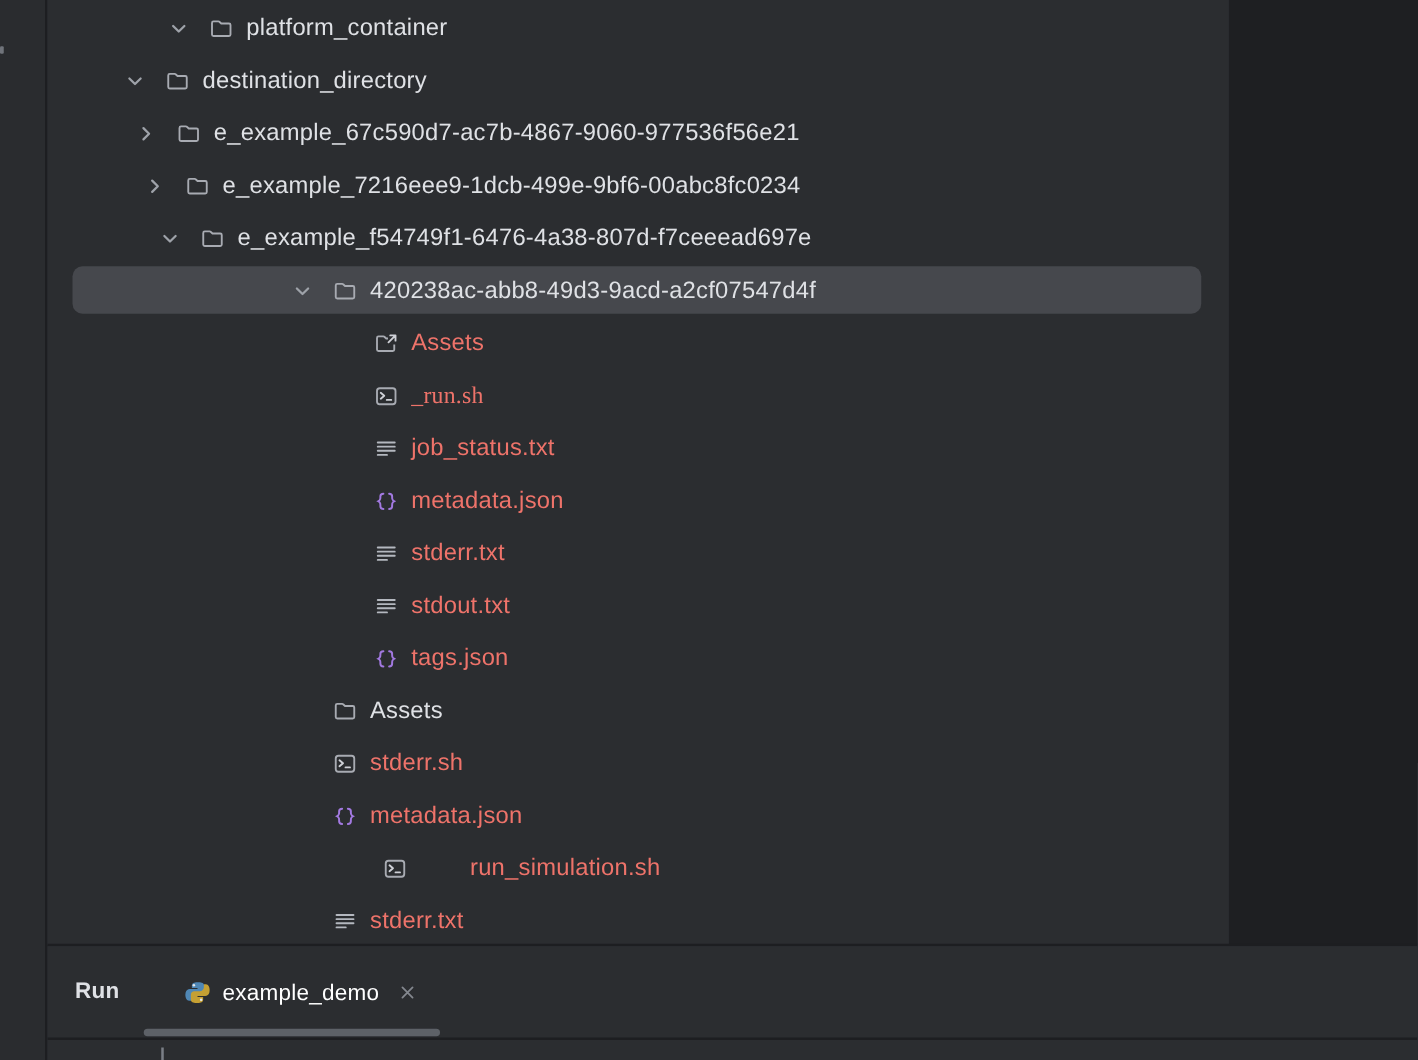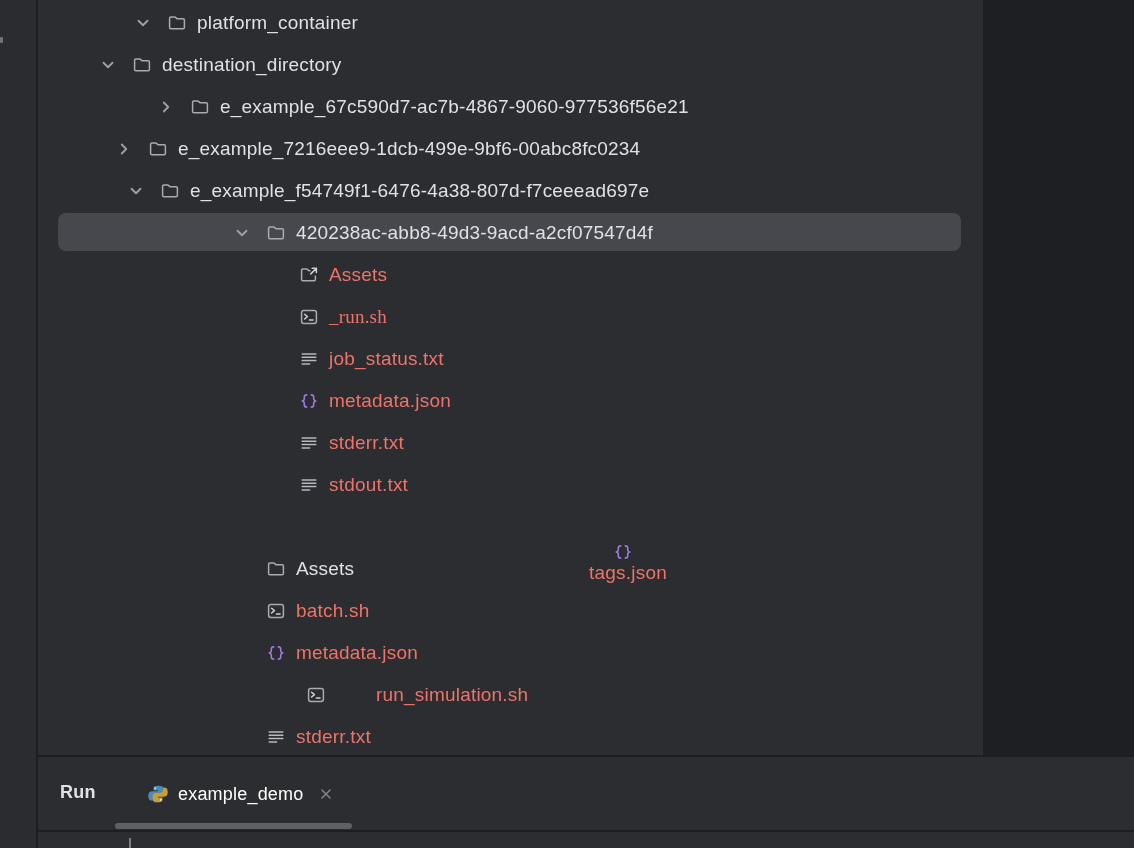--- a/index.html
+++ b/index.html
@@ -75,21 +75,21 @@
             <path d="M5.5 7.75 10 12.25 14.5 7.75" fill="none" stroke="#9ea2a9" stroke-width="1.8" stroke-linecap="round" stroke-linejoin="round"></path>
           </svg>
         </span>
         <span class="row-icon">
           <svg viewBox="0 0 20 20" width="20" height="20">
             <path d="M2.6 5.3c0-.7.5-1.2 1.2-1.2h3.9c.3 0 .6.1.8.3l1.5 1.4h6.2c.7 0 1.2.5 1.2 1.2v7.6c0 .7-.5 1.2-1.2 1.2H3.8c-.7 0-1.2-.5-1.2-1.2z" fill="none" stroke="#a8abb2" stroke-width="1.5"></path>
           </svg>
         </span>
         <span class="row-label">destination_directory</span>
       </div>
-      <div class="row" style="padding-left: 116px;">
+      <div class="row" style="padding-left: 67px;">
         <span class="chevron-slot">
           <svg viewBox="0 0 20 20" width="20" height="20">
             <path d="M7.75 5.5 12.25 10 7.75 14.5" fill="none" stroke="#9ea2a9" stroke-width="1.8" stroke-linecap="round" stroke-linejoin="round"></path>
           </svg>
         </span>
         <span class="row-icon">
           <svg viewBox="0 0 20 20" width="20" height="20">
             <path d="M2.6 5.3c0-.7.5-1.2 1.2-1.2h3.9c.3 0 .6.1.8.3l1.5 1.4h6.2c.7 0 1.2.5 1.2 1.2v7.6c0 .7-.5 1.2-1.2 1.2H3.8c-.7 0-1.2-.5-1.2-1.2z" fill="none" stroke="#a8abb2" stroke-width="1.5"></path>
           </svg>
         </span>
@@ -202,21 +202,21 @@
             <g stroke="#b4b8bf" stroke-width="1.5" stroke-linecap="round" fill="none">
               <path d="M3.2 5h13.6"></path>
               <path d="M3.2 8.3h13.6"></path>
               <path d="M3.2 11.6h13.6"></path>
               <path d="M3.2 14.9h7.4"></path>
             </g>
           </svg>
         </span>
         <span class="row-label red">stdout.txt</span>
       </div>
-      <div class="row" style="padding-left: 225px; flex-direction: column;">
+      <div class="row" style="padding-left: 225px;">
         <span class="chevron-slot"></span>
         <span class="row-icon">
           <svg viewBox="0 0 20 20" width="20" height="20">
             <g fill="none" stroke="#a279e0" stroke-width="1.6" stroke-linecap="round">
               <path d="M7.7 3.9c-1.6 0-2.4.8-2.4 2.1 0 1.2.3 2.4-.7 3.3-.3.3-1 .7-1 .7s.7.4 1 .7c1 .9.7 2.1.7 3.3 0 1.3.8 2.1 2.4 2.1"></path>
               <path d="M12.3 3.9c1.6 0 2.4.8 2.4 2.1 0 1.2-.3 2.4.7 3.3.3.3 1 .7 1 .7s-.7.4-1 .7c-1 .9-.7 2.1-.7 3.3 0 1.3-.8 2.1-2.4 2.1"></path>
             </g>
           </svg>
         </span>
         <span class="row-label red">tags.json</span>
@@ -232,21 +232,21 @@
       </div>
       <div class="row" style="padding-left: 192px;">
         <span class="chevron-slot"></span>
         <span class="row-icon">
           <svg viewBox="0 0 20 20" width="20" height="20">
             <rect x="2.6" y="3.6" width="14.8" height="12.8" rx="2.2" fill="none" stroke="#a8abb2" stroke-width="1.5"></rect>
             <path d="M5.6 7.2 8.4 9.6 5.6 12" fill="none" stroke="#ced0d6" stroke-width="1.5" stroke-linecap="round" stroke-linejoin="round"></path>
             <path d="M10.4 12.9h3.6" stroke="#ced0d6" stroke-width="1.5" stroke-linecap="round" fill="none"></path>
           </svg>
         </span>
-        <span class="row-label red">batch.sh</span>
+        <span class="row-label red">stderr.sh</span>
       </div>
       <div class="row" style="padding-left: 192px;">
         <span class="chevron-slot"></span>
         <span class="row-icon">
           <svg viewBox="0 0 20 20" width="20" height="20">
             <g fill="none" stroke="#a279e0" stroke-width="1.6" stroke-linecap="round">
               <path d="M7.7 3.9c-1.6 0-2.4.8-2.4 2.1 0 1.2.3 2.4-.7 3.3-.3.3-1 .7-1 .7s.7.4 1 .7c1 .9.7 2.1.7 3.3 0 1.3.8 2.1 2.4 2.1"></path>
               <path d="M12.3 3.9c1.6 0 2.4.8 2.4 2.1 0 1.2-.3 2.4.7 3.3.3.3 1 .7 1 .7s-.7.4-1 .7c-1 .9-.7 2.1-.7 3.3 0 1.3-.8 2.1-2.4 2.1"></path>
             </g>
           </svg>

